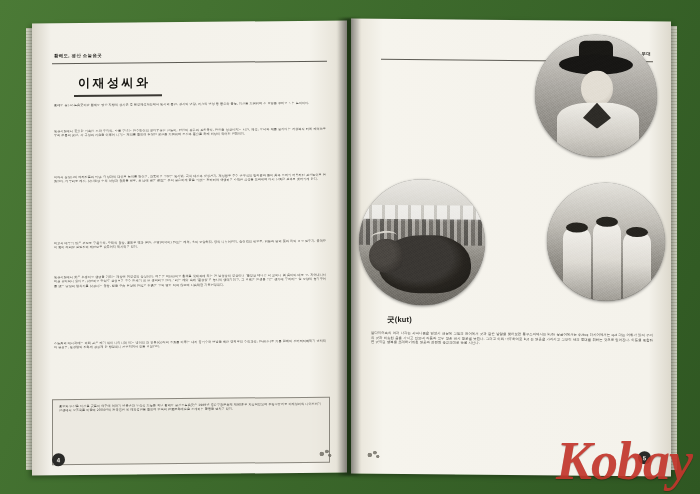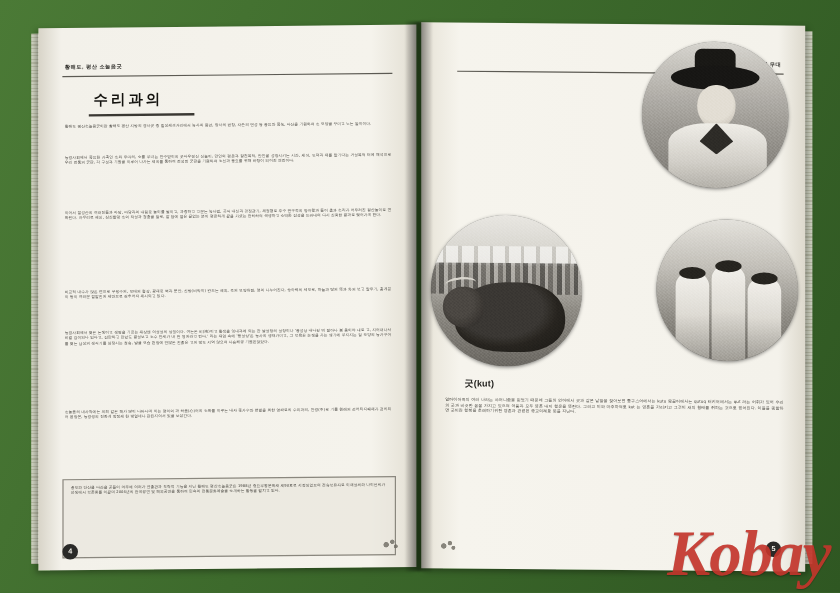--- a/index.html
+++ b/index.html
@@ -265,21 +265,21 @@
 
     <div class="edge-stack" id="edge-left"></div>
     <div class="edge-stack" id="edge-right"></div>
 
     <div class="page" id="page-left">
       <div class="page-inner">
 
         <div class="running-head" style="left:22px; top:30px;">황해도, 평산 소놀음굿</div>
         <div class="hdr-rule" style="left:20px; top:40px; width:275px;"></div>
 
-        <div class="title-main" style="left:46px; top:52px; font-size:12px;">수리과의</div>
+        <div class="title-main" style="left:46px; top:52px; font-size:12px;">이재성씨와</div>
         <div class="hdr-rule" style="left:42px; top:72px; width:88px; height:2px; background:#3a3833;"></div>
 
         <div class="tinytext" style="left:22px; top:80px; width:272px;">황해도 평산소놀음굿이란 황해도 평산 지방의 경사굿 중 칠성제석거리에서 농사의 풍년, 장사의 번창, 자손의 번성 등 풍요와 풍농, 다산을 기원하며 소 모양을 꾸미고 노는 놀이이다.</div>
 
         <div class="tinytext" style="left:22px; top:106px; width:272px;">농경사회에서 중요한 가축인 소와 우마의, 소를 무녀는 만수받이의 굿다우경신 신놀이, 만인의 평온과 잘천복적, 만인을 성장시키는 시간, 제석, 도덕과 제를 맡기다는 거성복적 터에 해석으로 우리 전통의 굿판, 각 구성과 기원을 이루어 나가는 제의를 통하여 전성된 굿판을 기원하며 조신과 풍요를 위해 바탕이 되어진 연희이다.</div>
 
         <div class="tinytext" style="left:22px; top:152px; width:272px;">이어서 절성산의 여러진들과 마당, 마당과의 대립로 놀이를 벌이고, 과중하고 고분는 농사법, 곡식 대신과 것정관기, 제정행로 주수 판구적의 방아행과 들이 춤과 소리가 어우러진 걸산놀이로 면화된다. 마무리로 제신, 삼신할망 소의 작성과 청춤을 말로, 잘 담에 멸은 끝없는 분이 평온하게 끝을 가셨는 전히하여 색생하고 소박한 감성을 드러내며 다시 신뢰한 결과로 맺어가게 한다.</div>
 
         <div class="tinytext" style="left:22px; top:218px; width:272px;">비교적 대수가 많은 편으로 무용수의, 모태의 형상, 꽃패로 벽과 문안, 신방(비막이) 완드는 제외, 초의 모양처럼, 영의 나누어진다, 승아력의 세모로, 하늘과 땅의 뜻과 차의 보고 말우기, 춤게분이 동이 여러분 절말진의 제반으로 갖추어져 제시되고 있다.</div>
 

